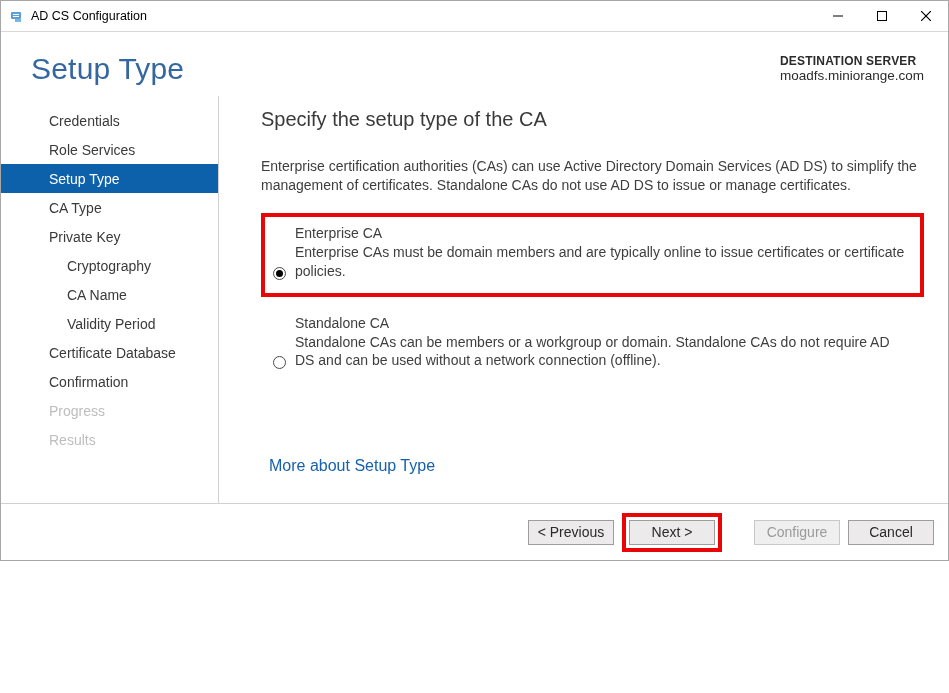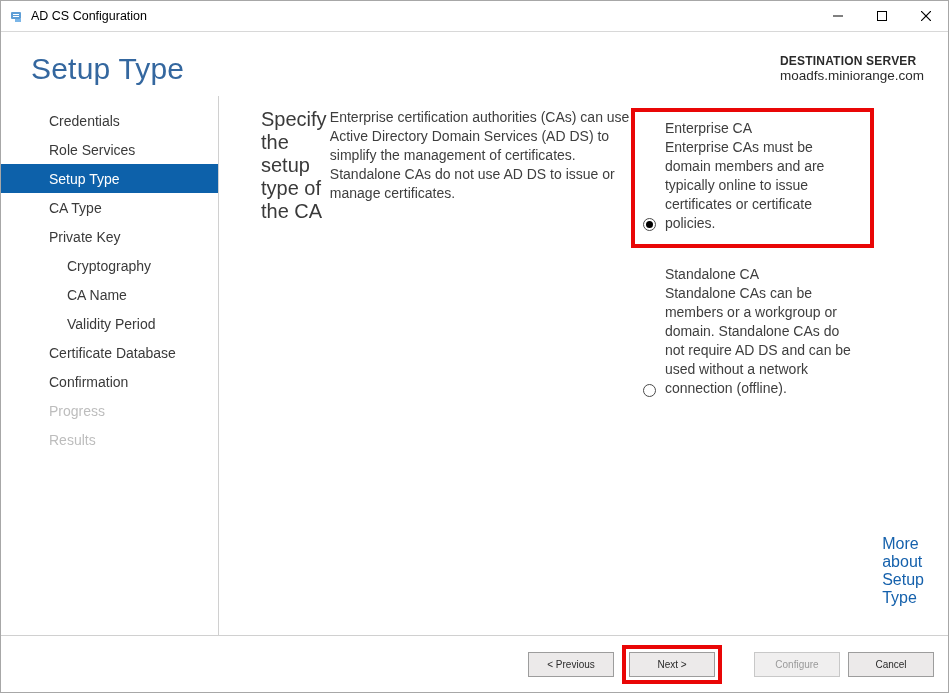--- a/index.html
+++ b/index.html
@@ -8,21 +8,21 @@
     font-family: "Segoe UI", Arial, sans-serif;
     background: #fff;
     color: #323232;
     font-size: 14px;
     width: 949px;
     height: 693px;
     overflow: hidden;
   }
   .window {
     width: 949px;
-    height: 693px;
+    height: 561px;
     border: 1px solid #a7a7a7;
     box-sizing: border-box;
     background: #fff;
     display: flex;
     flex-direction: column;
     position: relative;
   }
   
   .titlebar {
     height: 30px;
@@ -111,21 +111,21 @@
   .nav-item.selected {
     background: #0d61aa;
     color: #fff;
   }
   .nav-item.disabled { color: #bdbdbd; }
 
   .content {
     flex: 1;
     padding: 12px 0 0 42px;
     display: flex;
-    flex-direction: row;
+    flex-direction: column;
     position: relative;
   }
   .content-heading {
     font-size: 20px;
     color: #3a3a3a;
     font-weight: 300;
     margin-bottom: 26px;
   }
   .content-intro {
     font-size: 14px;
@@ -201,21 +201,21 @@
     justify-content: flex-end;
     padding-right: 14px;
     gap: 8px;
   }
   .btn {
     min-width: 86px;
     height: 25px;
     border: 1px solid #9d9d9d;
     background: #eceaea;
     color: #2a2a2a;
-    font-size: 10px;
+    font-size: 14px;
     display: flex;
     align-items: center;
     justify-content: center;
     box-sizing: border-box;
   }
   .btn.disabled {
     color: #9a9a9a;
     border-color: #c8c8c8;
     background: #f0efef;
   }

